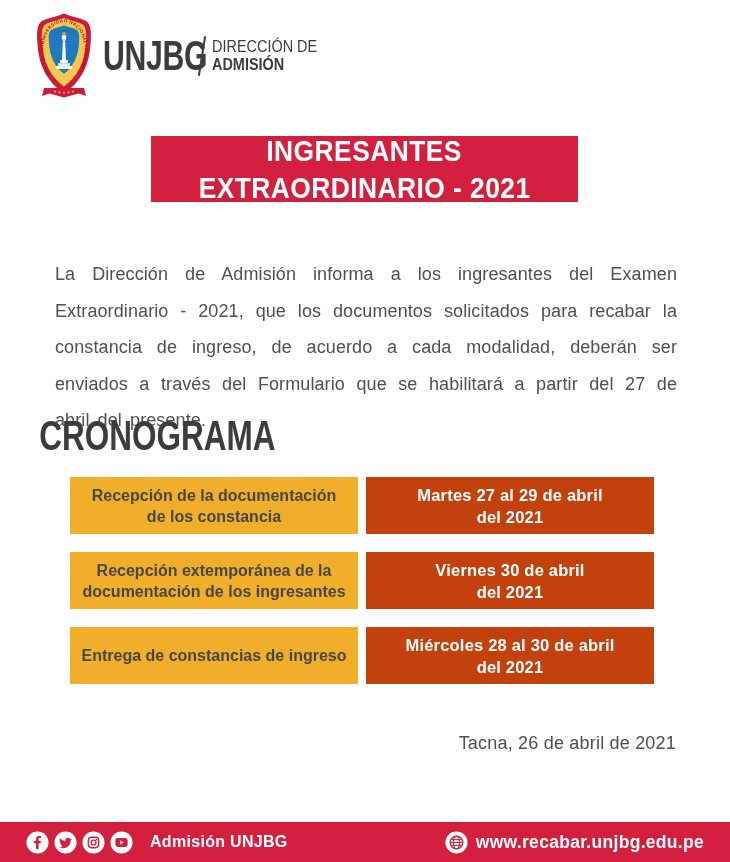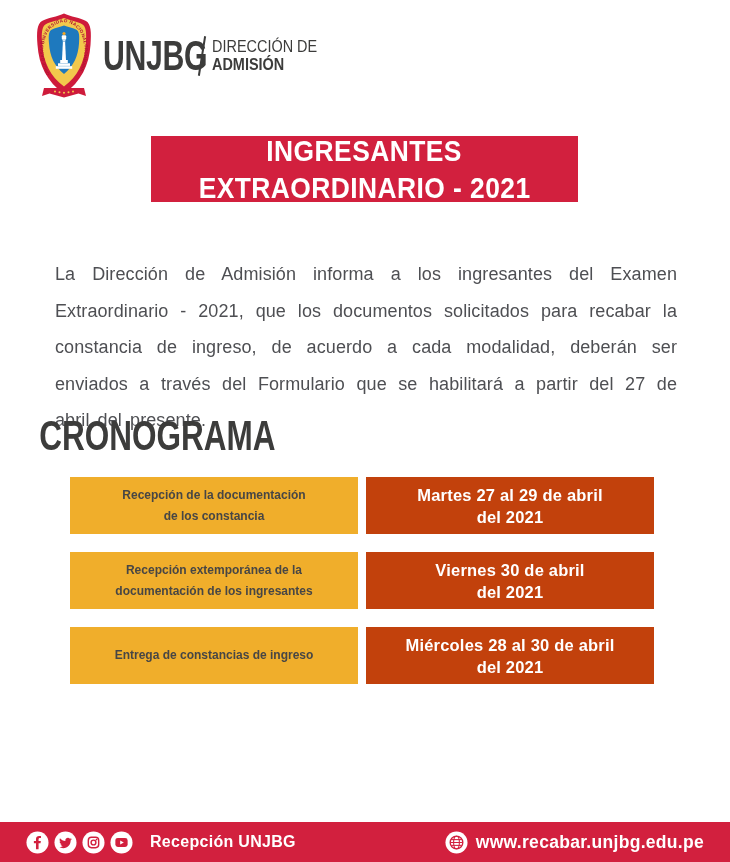--- a/index.html
+++ b/index.html
@@ -120,21 +120,21 @@
     flex-direction: column;
     align-items: center;
     justify-content: center;
     text-align: center;
     font-weight: 700;
   }
   .cell span { display: block; }
   .cell-activity {
     background: #F0AE2B;
     color: #474645;
-    font-size: 12px;
+    font-size: 16px;
     line-height: 21px;
   }
   .cell-date {
     background: #c2410c;
     color: #ffffff;
     font-size: 16.5px;
     line-height: 22px;
     letter-spacing: 0.2px;
   }
 
@@ -271,20 +271,21 @@
         <span>Entrega de constancias de ingreso</span>
       </div>
       <div class="cell cell-date">
         <span>Miércoles 28 al 30 de abril</span>
         <span>del 2021</span>
       </div>
     </div>
 
   </div>
 
+  <div class="dateline">Tacna, 26 de abril de 2021</div>
 
   <div class="footer">
     <div class="footer-social">
 
       <svg class="social-icon" viewBox="0 0 24 24">
         <circle cx="12" cy="12" r="11.5" fill="#FFFFFF"></circle>
         <path fill="#D2203E" transform="translate(7.6,5.1) scale(0.027)" d="M279.14 288l14.22-92.66h-88.91v-60.13c0-25.35 12.42-50.06 52.24-50.06h40.42V6.26S260.43 0 225.36 0c-73.22 0-121.08 44.38-121.08 124.72v70.62H22.89V288h81.39v224h100.17V288z"></path>
       </svg>
 
       <svg class="social-icon" viewBox="0 0 24 24">
@@ -298,21 +299,21 @@
         <circle cx="12" cy="12" r="2.5" fill="none" stroke="#D2203E" stroke-width="1.5"></circle>
         <circle cx="15.1" cy="8.9" r="0.9" fill="#D2203E"></circle>
       </svg>
 
       <svg class="social-icon" viewBox="0 0 24 24">
         <circle cx="12" cy="12" r="11.5" fill="#FFFFFF"></circle>
         <rect x="5.6" y="7.4" width="12.8" height="9.2" rx="2.6" fill="#D2203E"></rect>
         <path d="M10.6 10 L14.4 12 L10.6 14 Z" fill="#FFFFFF"></path>
       </svg>
 
-      <span class="social-label">Recepción UNJBG</span>
+      <span class="social-label">Admisión UNJBG</span>
     </div>
 
     <div class="footer-site">
       <svg class="social-icon" viewBox="0 0 24 24">
         <circle cx="12" cy="12" r="11.5" fill="#FFFFFF"></circle>
         <circle cx="12" cy="12" r="6.6" fill="none" stroke="#D2203E" stroke-width="1.4"></circle>
         <ellipse cx="12" cy="12" rx="3" ry="6.6" fill="none" stroke="#D2203E" stroke-width="1.1"></ellipse>
         <line x1="5.4" y1="12" x2="18.6" y2="12" stroke="#D2203E" stroke-width="1.1"></line>
         <line x1="6.4" y1="9" x2="17.6" y2="9" stroke="#D2203E" stroke-width="1.1"></line>
         <line x1="6.4" y1="15" x2="17.6" y2="15" stroke="#D2203E" stroke-width="1.1"></line>

